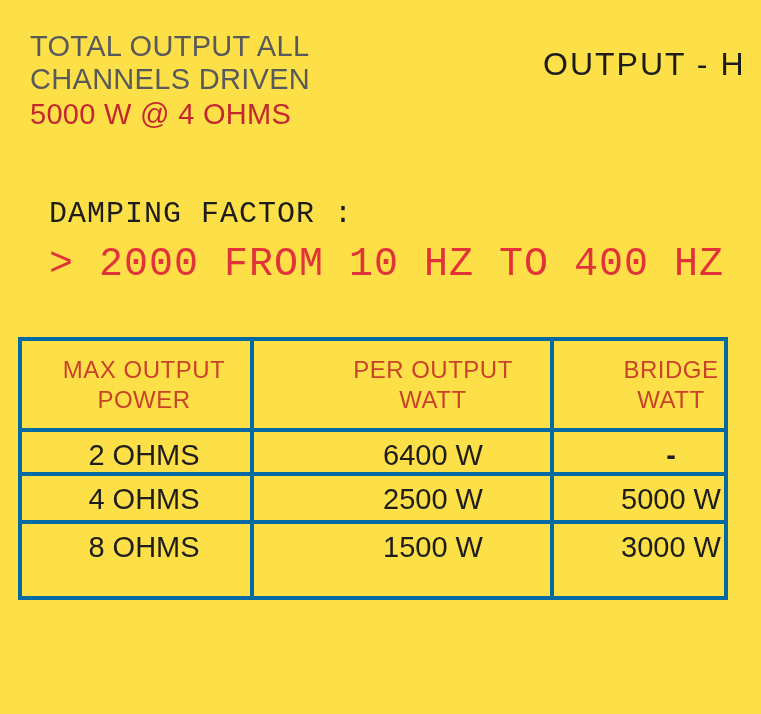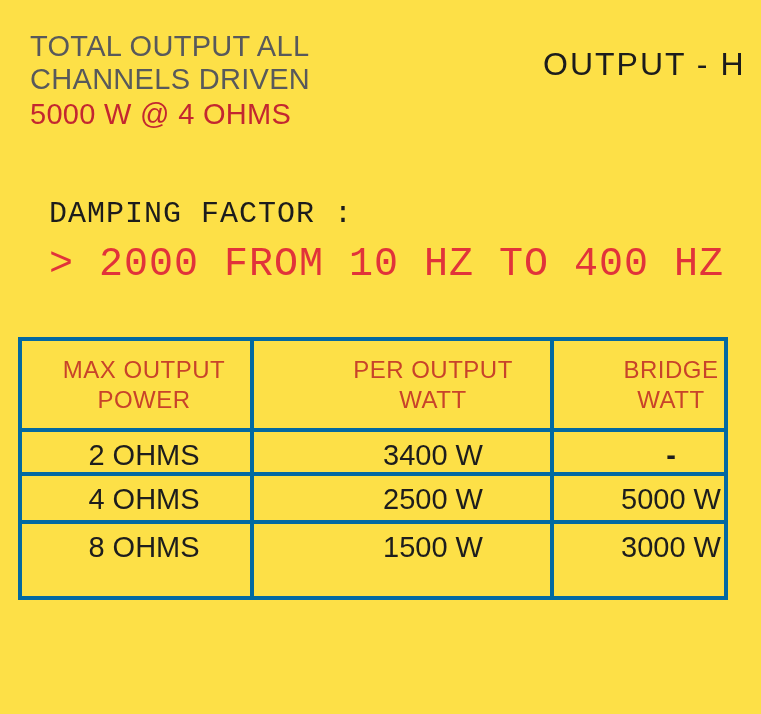--- a/index.html
+++ b/index.html
@@ -142,21 +142,21 @@
         </th>
         <th class="col3">
           <div>BRIDGE</div>
           <div>WATT</div>
         </th>
       </tr>
     </thead>
     <tbody>
       <tr class="r1">
         <td class="col1">2 OHMS</td>
-        <td class="col2">3400 W</td>
+        <td class="col2">6400 W</td>
         <td class="col3 dash">-</td>
       </tr>
       <tr class="r2">
         <td class="col1">4 OHMS</td>
         <td class="col2">2500 W</td>
         <td class="col3">5000 W</td>
       </tr>
       <tr class="r3">
         <td class="col1">8 OHMS</td>
         <td class="col2">1500 W</td>

